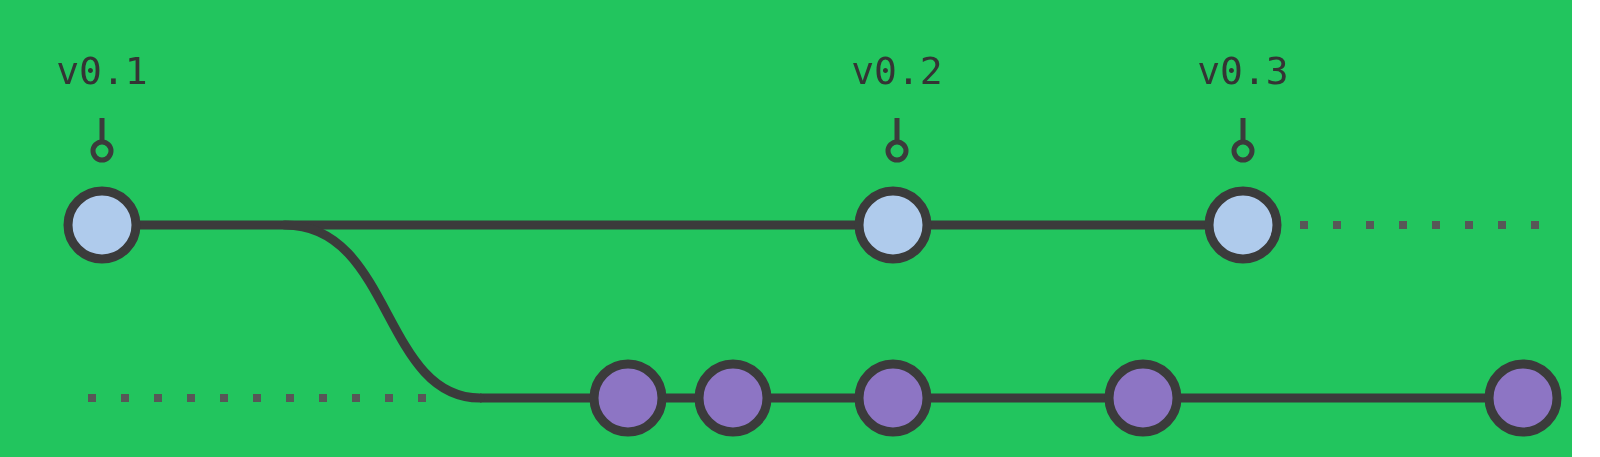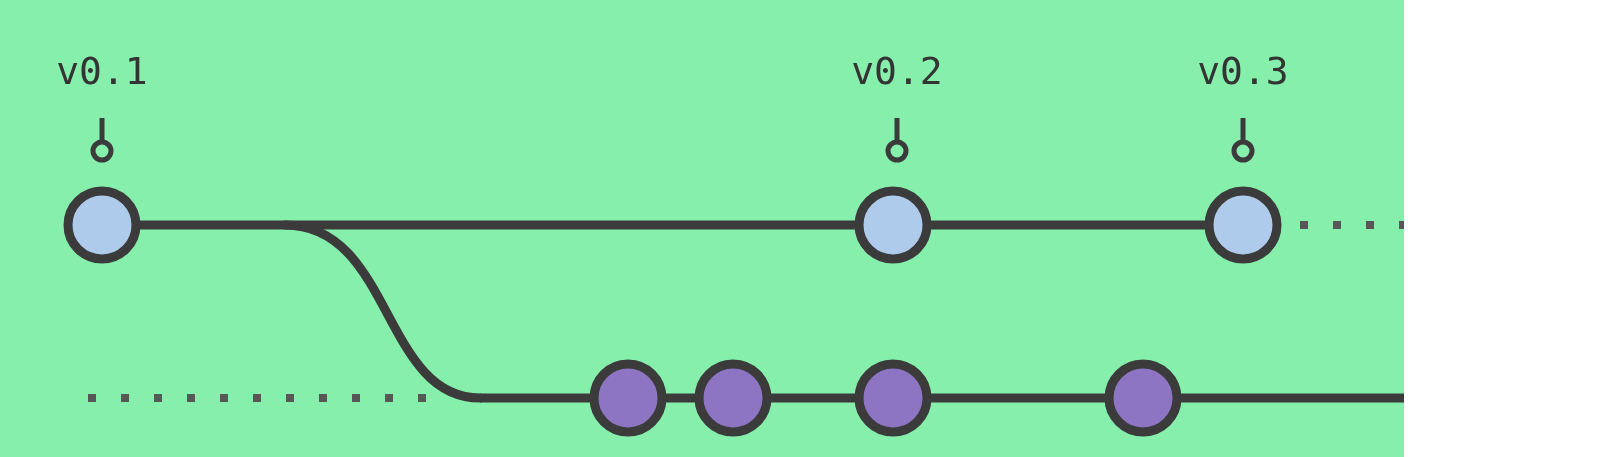--- a/index.html
+++ b/index.html
@@ -6,23 +6,23 @@
   html, body {
     margin: 0;
     padding: 0;
     background: #ffffff;
   }
   body {
     font-family: "DejaVu Sans Mono", monospace;
   }
   #diagram-root {
     position: relative;
-    width: 1404px;
+    width: 1572px;
     height: 457px;
-    background: #86efac;
+    background: #22c55e;
     overflow: hidden;
   }
   #git-graph-svg {
     position: absolute;
     left: 0;
     top: 0;
     width: 1600px;
     height: 457px;
     display: block;
   }

